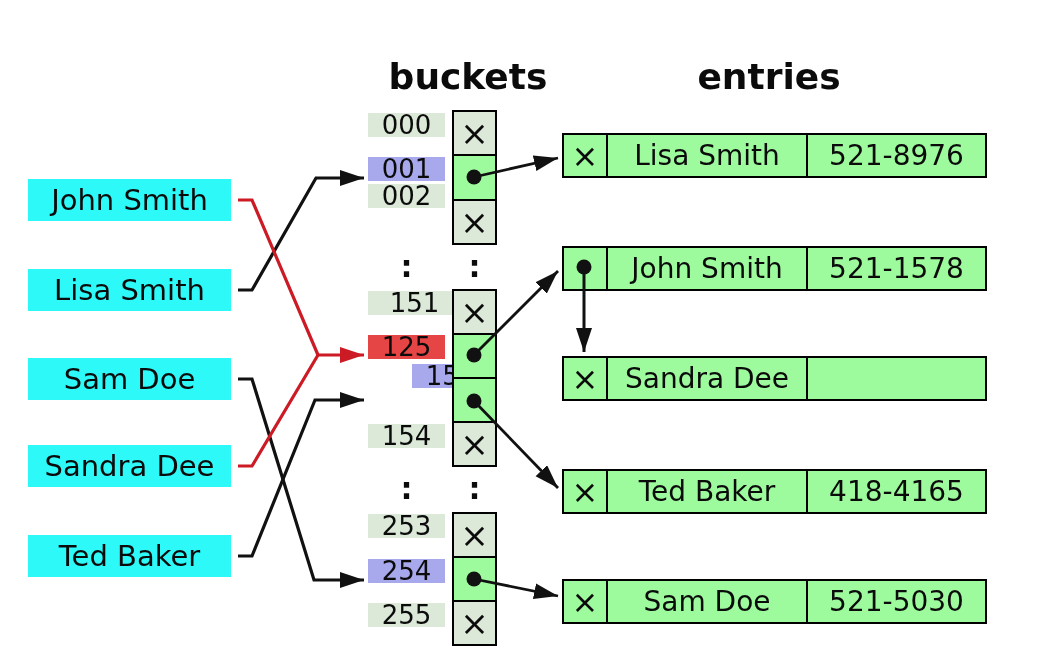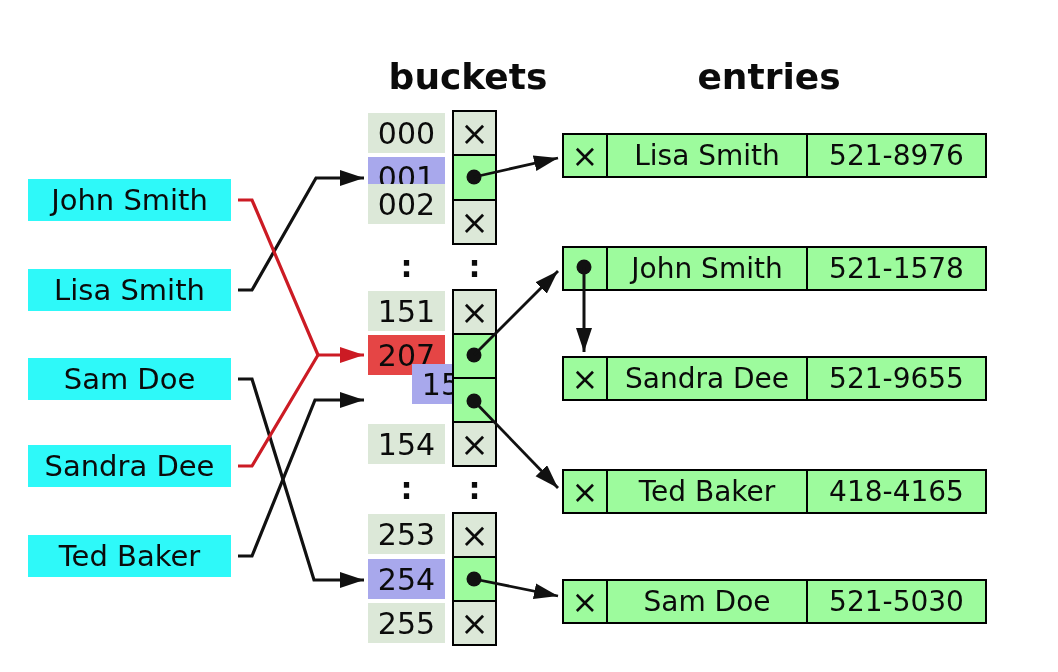--- a/index.html
+++ b/index.html
@@ -4,22 +4,22 @@
 <style>
   html,body{margin:0;padding:0;background:#fff;}
   #stage{
     position:relative;width:1058px;height:672px;background:#ffffff;overflow:hidden;
     font-family:"DejaVu Sans","Liberation Sans",sans-serif;color:#0b0b0b;
   }
   .hdr{position:absolute;top:57px;height:40px;line-height:40px;width:160px;
        text-align:center;font-size:36px;font-weight:bold;}
   .keybox{position:absolute;left:28px;width:203px;height:42px;background:#2ef9f9;
           display:flex;align-items:center;justify-content:center;font-size:29px;}
-  .blabel{position:absolute;left:368px;width:77px;height:40px;background:#dce8d8;
-          display:flex;align-items:center;justify-content:center;font-size:30px;}
+  .blabel{position:absolute;left:368px;width:77px;height:24px;background:#dce8d8;
+          display:flex;align-items:center;justify-content:center;font-size:26px;}
   .blabel.purple{background:#a8a8ec;}
   .blabel.red{background:#e54545;}
   .pgroup{position:absolute;left:452px;width:45px;border:2px solid #000;
           box-sizing:border-box;display:flex;flex-direction:column;background:#dce8d8;}
   .pcell{flex:1;display:flex;align-items:center;justify-content:center;
          font-size:34px;box-sizing:border-box;}
   .pcell + .pcell{border-top:2px solid #000;}
   .pcell.green{background:#9dfb9d;}
   .colon{position:absolute;height:38px;line-height:38px;text-align:center;
          font-size:30px;font-weight:bold;}
@@ -53,22 +53,22 @@
   <div class="keybox" style="top:445px;">
       <span>Sandra Dee</span>
     </div>
   <div class="keybox" style="top:535px;">
       <span>Ted Baker</span>
     </div>
 
   <div class="blabel" style="top:113px;">000</div>
   <div class="blabel purple" style="top:157px;">001</div>
   <div class="blabel" style="top:184px;">002</div>
-  <div class="blabel" style="top:291px;">151</div>
-  <div class="blabel red" style="top:335px;">207</div>
+  <div class="blabel" style="top:291px;padding-left:8px;">151</div>
+  <div class="blabel red" style="top:335px;">125</div>
   <div class="blabel purple" style="top:364px;margin-left:44px;">153</div>
   <div class="blabel" style="top:424px;">154</div>
   <div class="blabel" style="top:514px;">253</div>
   <div class="blabel purple" style="top:559px;">254</div>
   <div class="blabel" style="top:603px;">255</div>
 
   <div class="colon lab" style="top:248px;">:</div>
   <div class="colon ptr" style="top:248px;">:</div>
   <div class="colon lab" style="top:470px;">:</div>
   <div class="colon ptr" style="top:470px;">:</div>
@@ -112,21 +112,20 @@
   <div class="entry" style="top:246px;">
     <div class="ecell slot"></div>
     <div class="ecell name">John Smith</div>
     <div class="ecell phone">521-1578</div>
   </div>
   <div class="entry" style="top:356px;">
     <div class="ecell slot">
         <span>×</span>
       </div>
     <div class="ecell name">Sandra Dee</div>
-    <div class="ecell phone">521-9655</div>
   </div>
   <div class="entry" style="top:469px;">
     <div class="ecell slot">
         <span>×</span>
       </div>
     <div class="ecell name">Ted Baker</div>
     <div class="ecell phone">418-4165</div>
   </div>
   <div class="entry" style="top:579px;">
     <div class="ecell slot">

